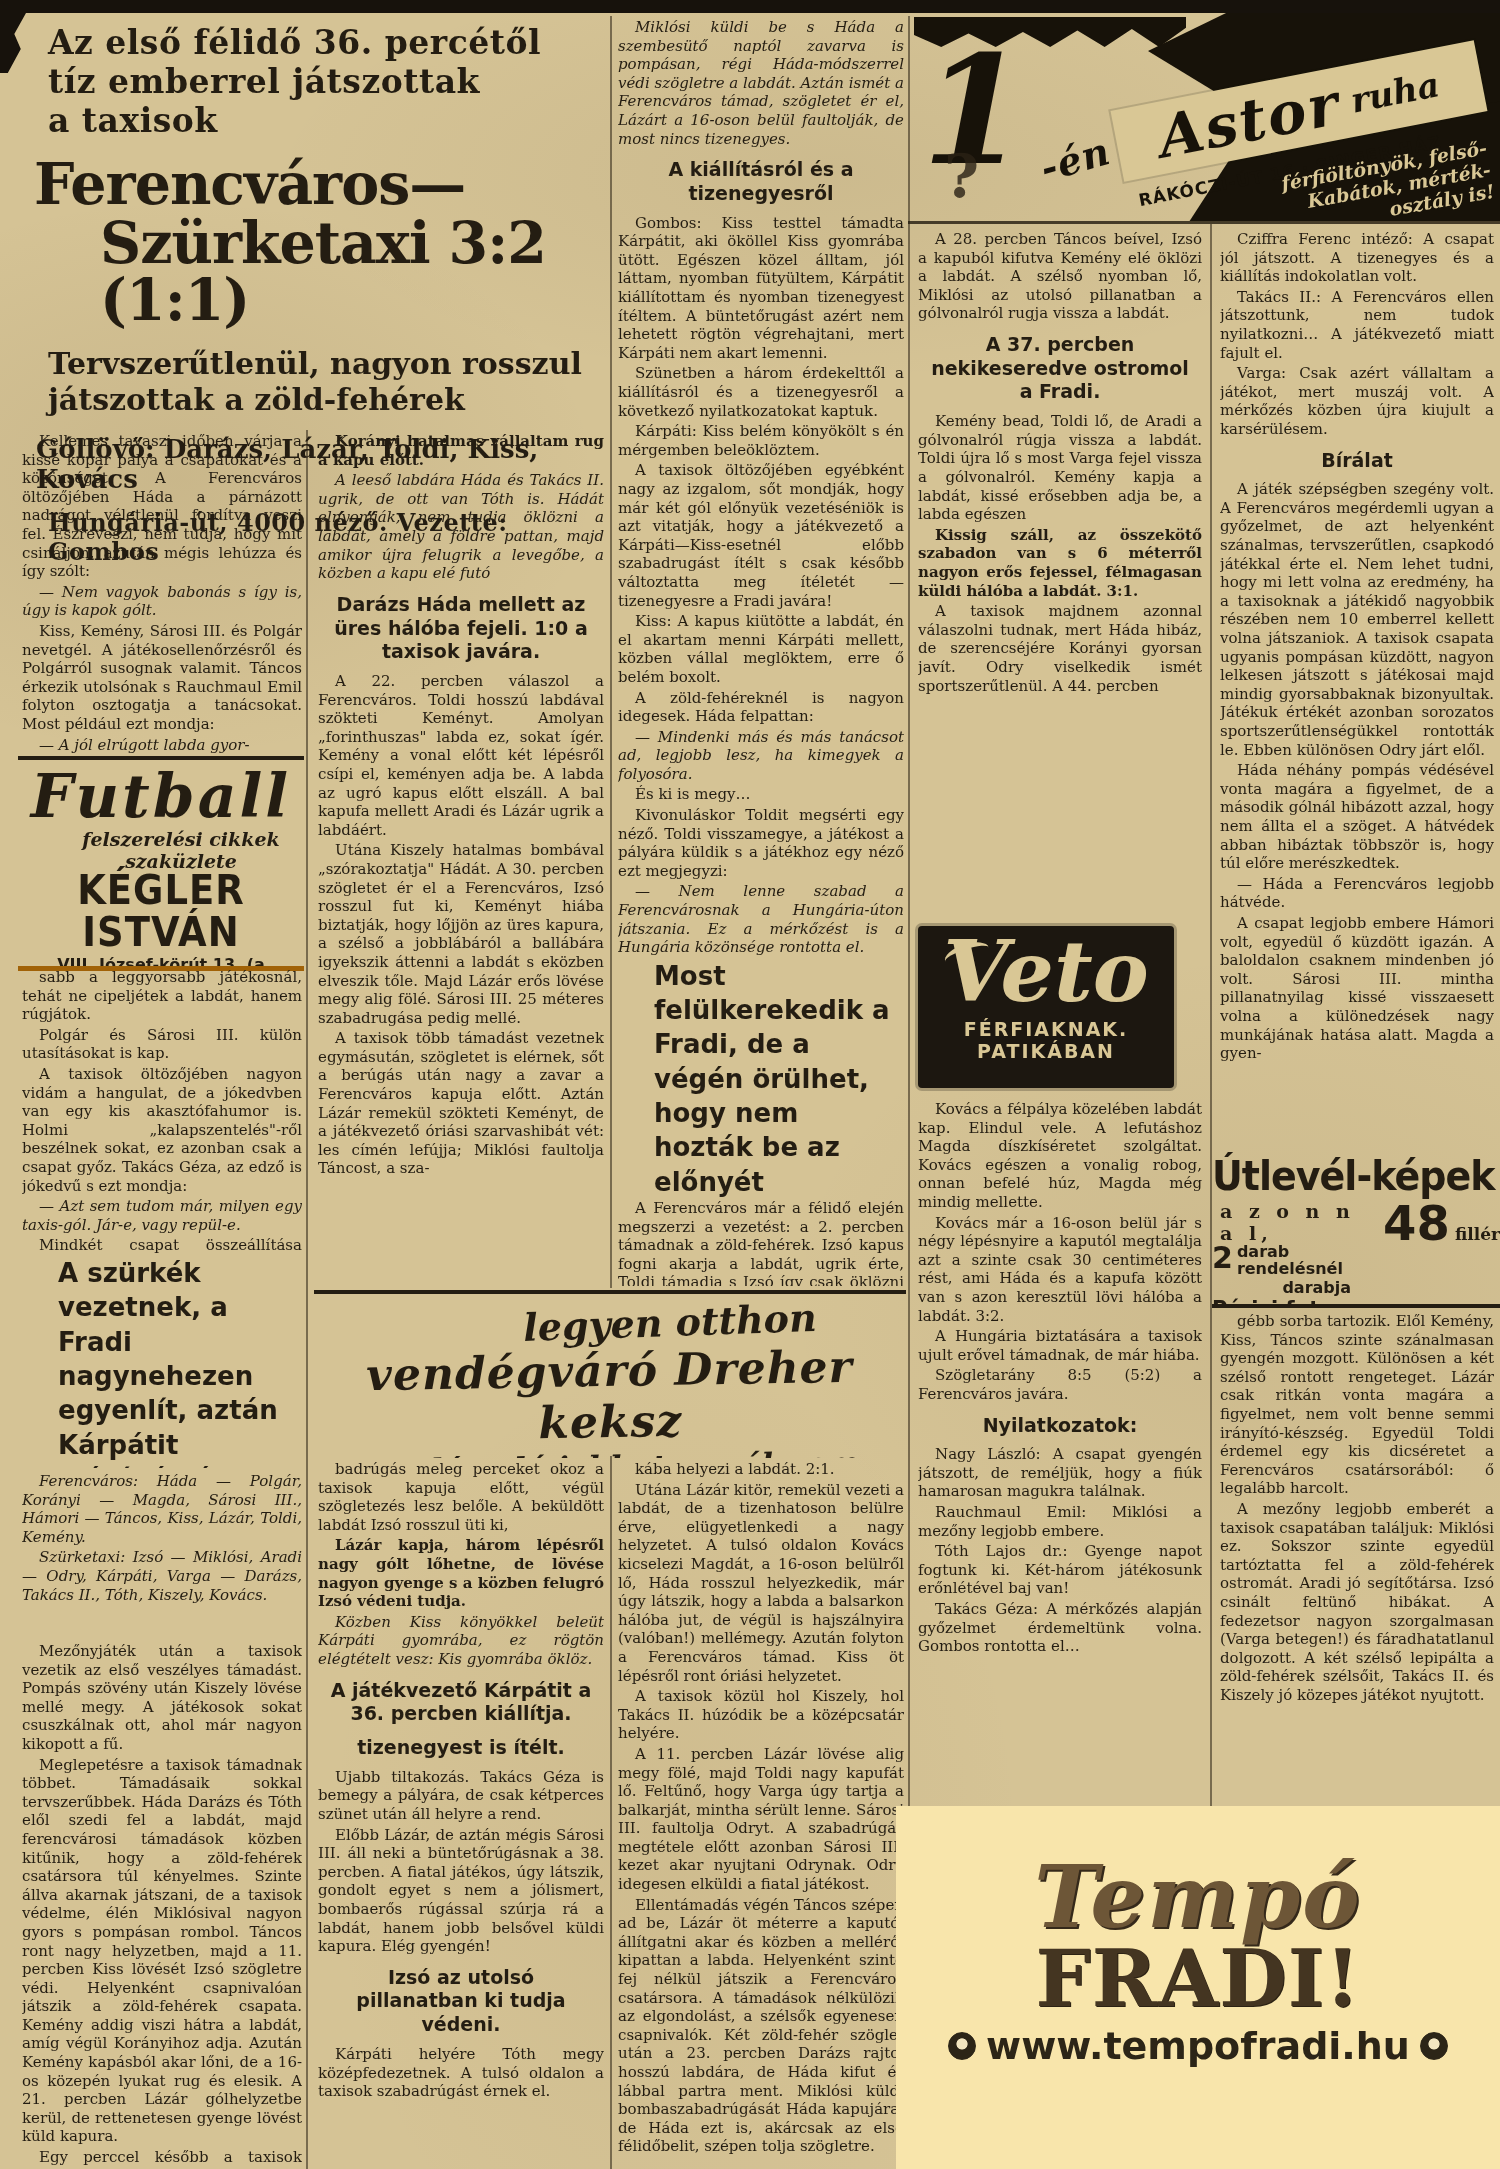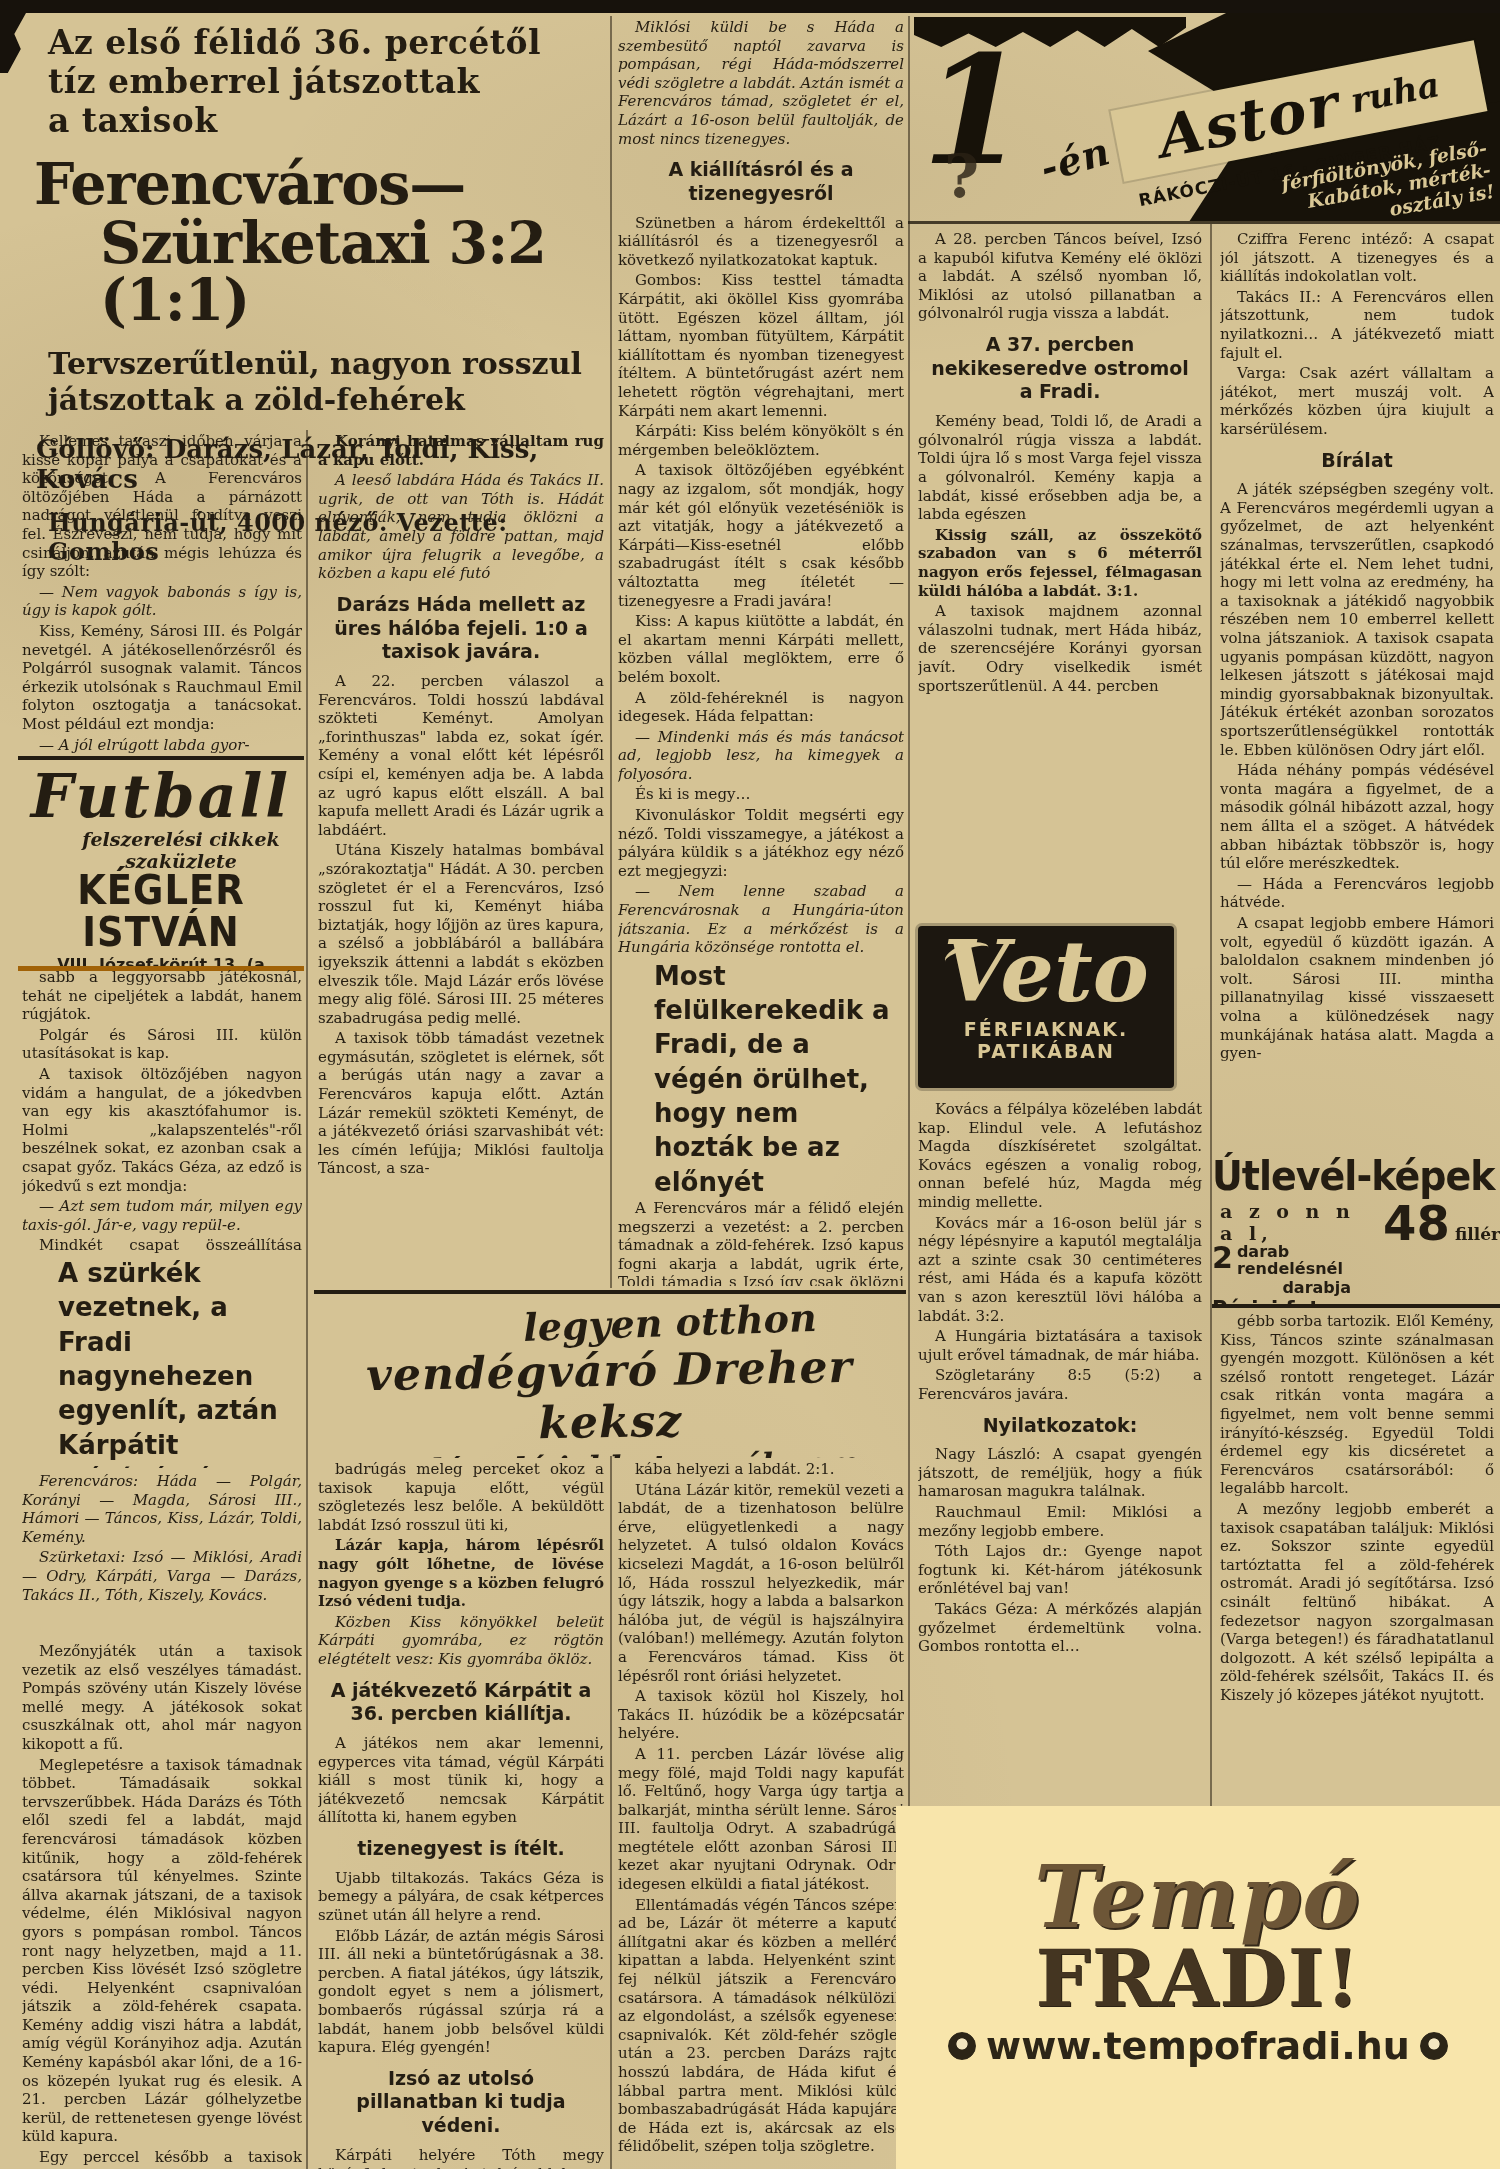--- a/index.html
+++ b/index.html
@@ -197,39 +197,38 @@
       <h3 class="h2c">Darázs Háda mellett az üres hálóba fejeli. 1:0 a taxisok javára.</h3>
       <p class="p">A 22. percben válaszol a Ferencváros. Toldi hosszú labdával szökteti Keményt. Amolyan „forinthuszas" labda ez, sokat ígér. Kemény a vonal előtt két lépésről csípi el, keményen adja be. A labda az ugró kapus előtt elszáll. A bal kapufa mellett Aradi és Lázár ugrik a labdáért.</p>
       <p class="p">Utána Kiszely hatalmas bombával „szórakoztatja" Hádát. A 30. percben szögletet ér el a Ferencváros, Izsó rosszul fut ki, Keményt hiába biztatják, hogy lőjjön az üres kapura, a szélső a jobblábáról a ballábára igyekszik áttenni a labdát s eközben elveszik tőle. Majd Lázár erős lövése megy alig fölé. Sárosi III. 25 méteres szabadrugása pedig mellé.</p>
       <p class="p">A taxisok több támadást vezetnek egymásután, szögletet is elérnek, sőt a berúgás után nagy a zavar a Ferencváros kapuja előtt. Aztán Lázár remekül szökteti Keményt, de a játékvezető óriási szarvashibát vét: les címén lefújja; Miklósi faultolja Táncost, a sza-</p>
     </section>
   <section class="colbox" style="left:318px;top:1460px;width:286px;height:709px;">
       <p class="p">badrúgás meleg perceket okoz a taxisok kapuja előtt, végül szögletezés lesz belőle. A beküldött labdát Izsó rosszul üti ki,</p>
       <p class="p pb">Lázár kapja, három lépésről nagy gólt lőhetne, de lövése nagyon gyenge s a közben felugró Izsó védeni tudja.</p>
       <p class="p pi">Közben Kiss könyökkel beleüt Kárpáti gyomrába, ez rögtön elégtételt vesz: Kis gyomrába öklöz.</p>
       <h3 class="h2c">A játékvezető Kárpátit a 36. percben kiállítja.</h3>
-      <p class="p">A játékos nem akar lemenni, egyperces vita támad, végül Kárpáti kiáll s most tünik ki, hogy a játékvezető nemcsak Kárpátit állította ki, hanem egyben</p>
       <h3 class="h2c">tizenegyest is ítélt.</h3>
       <p class="p">Ujabb tiltakozás. Takács Géza is bemegy a pályára, de csak kétperces szünet után áll helyre a rend.</p>
       <p class="p">Előbb Lázár, de aztán mégis Sárosi III. áll neki a büntetőrúgásnak a 38. percben. A fiatal játékos, úgy látszik, gondolt egyet s nem a jólismert, bombaerős rúgással szúrja rá a labdát, hanem jobb belsővel küldi kapura. Elég gyengén!</p>
       <h3 class="h2c">Izsó az utolsó pillanatban ki tudja védeni.</h3>
       <p class="p">Kárpáti helyére Tóth megy középfedezetnek. A tulsó oldalon a taxisok szabadrúgást érnek el.</p>
     </section>
 
   <aside class="ad-dreher">
     <p class="dreher1">legyen otthon</p>
     <p class="dreher2">vendégváró Dreher keksz</p>
     <p class="dreher3">vendég elé jobbat ennél nem tehetsz!</p>
   </aside>
 
   <section class="colbox" style="left:618px;top:18px;width:286px;height:1268px;">
       <p class="p pi">Miklósi küldi be s Háda a szembesütő naptól zavarva is pompásan, régi Háda-módszerrel védi szögletre a labdát. Aztán ismét a Ferencváros támad, szögletet ér el, Lázárt a 16-oson belül faultolják, de most nincs tizenegyes.</p>
       <h3 class="h2c">A kiállításról és a tizenegyesről</h3>
+      <p class="p">Gombos: Kiss testtel támadta Kárpátit, aki ököllel Kiss gyomrába ütött. Egészen közel álltam, jól láttam, nyomban fütyültem, Kárpátit kiállítottam és nyomban tizenegyest ítéltem. A büntetőrugást azért nem lehetett rögtön végrehajtani, mert Kárpáti nem akart lemenni.</p>
       <p class="p">Szünetben a három érdekelttől a kiállításról és a tizenegyesről a következő nyilatkozatokat kaptuk.</p>
-      <p class="p">Gombos: Kiss testtel támadta Kárpátit, aki ököllel Kiss gyomrába ütött. Egészen közel álltam, jól láttam, nyomban fütyültem, Kárpátit kiállítottam és nyomban tizenegyest ítéltem. A büntetőrugást azért nem lehetett rögtön végrehajtani, mert Kárpáti nem akart lemenni.</p>
       <p class="p">Kárpáti: Kiss belém könyökölt s én mérgemben beleöklöztem.</p>
       <p class="p">A taxisok öltözőjében egyébként nagy az izgalom, sőt mondják, hogy már két gól előnyük vezetéséniök is azt vitatják, hogy a játékvezető a Kárpáti—Kiss-esetnél előbb szabadrugást ítélt s csak később változtatta meg ítéletét — tizenegyesre a Fradi javára!</p>
       <p class="p">Kiss: A kapus kiütötte a labdát, én el akartam menni Kárpáti mellett, közben vállal meglöktem, erre ő belém boxolt.</p>
       <p class="p">A zöld-fehéreknél is nagyon idegesek. Háda felpattan:</p>
       <p class="p pi">— Mindenki más és más tanácsot ad, legjobb lesz, ha kimegyek a folyosóra.</p>
       <p class="p">És ki is megy…</p>
       <p class="p">Kivonuláskor Toldit megsérti egy néző. Toldi visszamegye, a játékost a pályára küldik s a játékhoz egy néző ezt megjegyzi:</p>
       <p class="p pi">— Nem lenne szabad a Ferencvárosnak a Hungária-úton játszania. Ez a mérkőzést is a Hungária közönsége rontotta el.</p>
       <h3 class="bighead">Most felülkerekedik a Fradi, de a végén örülhet, hogy nem hozták be az előnyét</h3>
       <p class="p">A Ferencváros már a félidő elején megszerzi a vezetést: a 2. percben támadnak a zöld-fehérek. Izsó kapus fogni akarja a labdát, ugrik érte, Toldi támadja s Izsó így csak öklözni tud. Kemény beugrik, Toldi elé pöckölj a labdát s</p>

